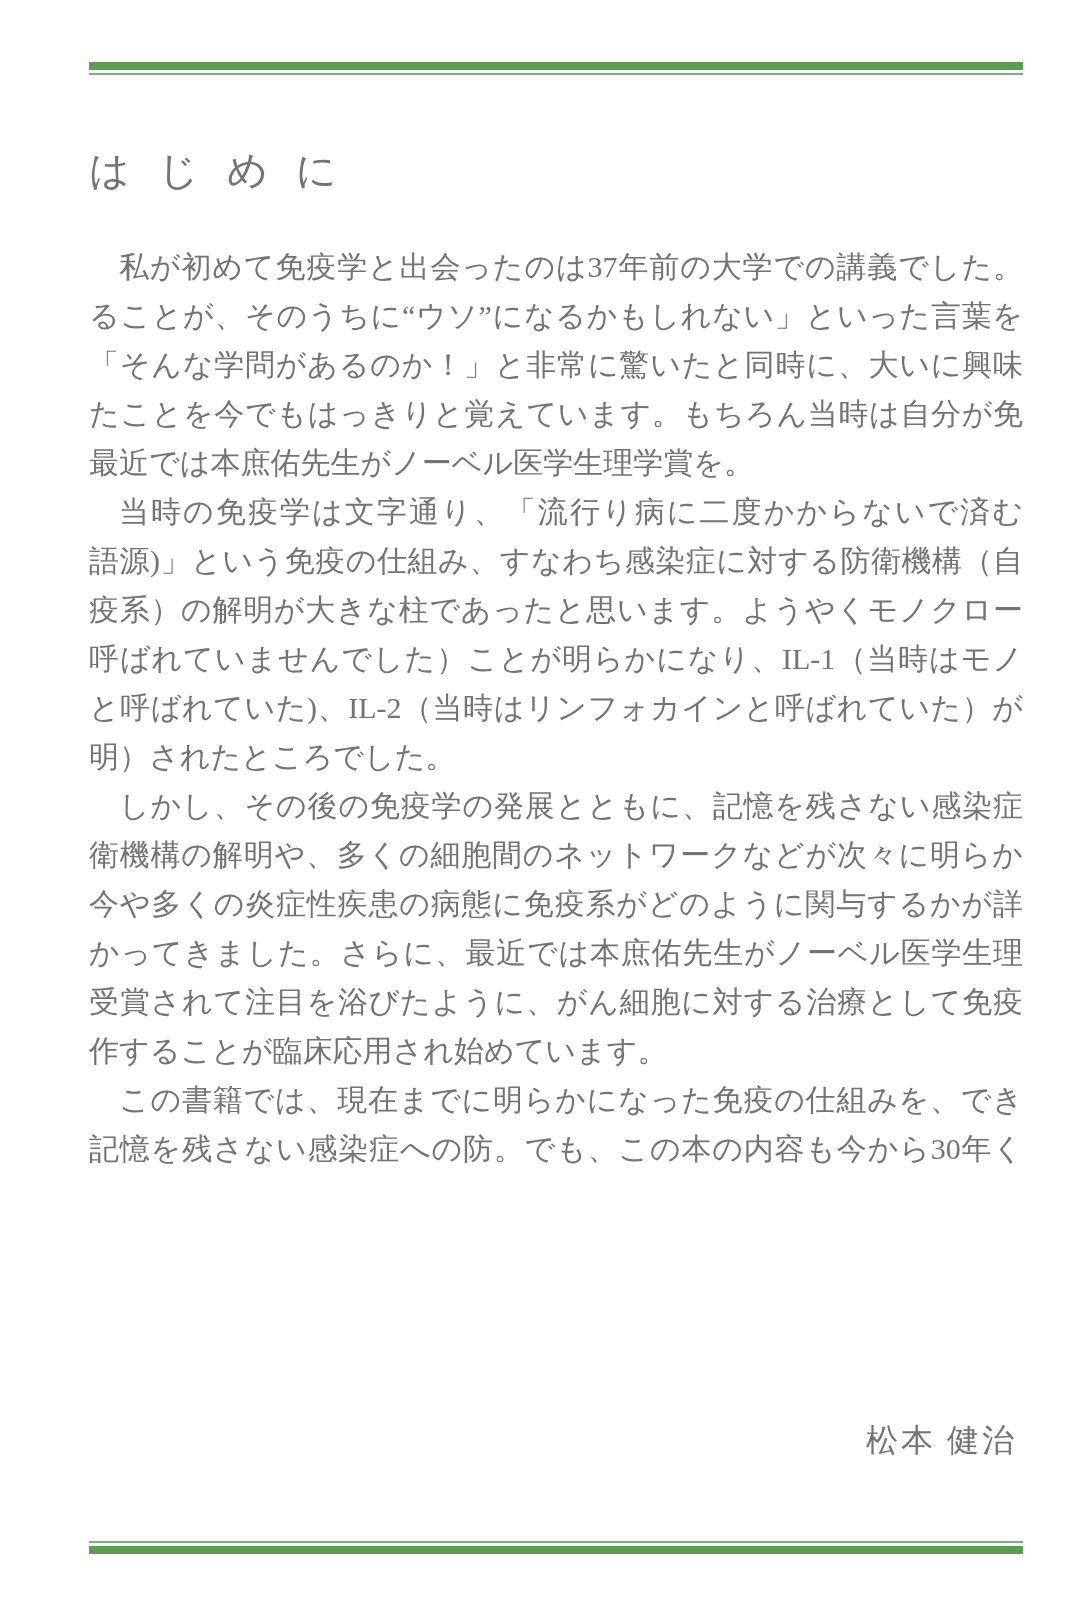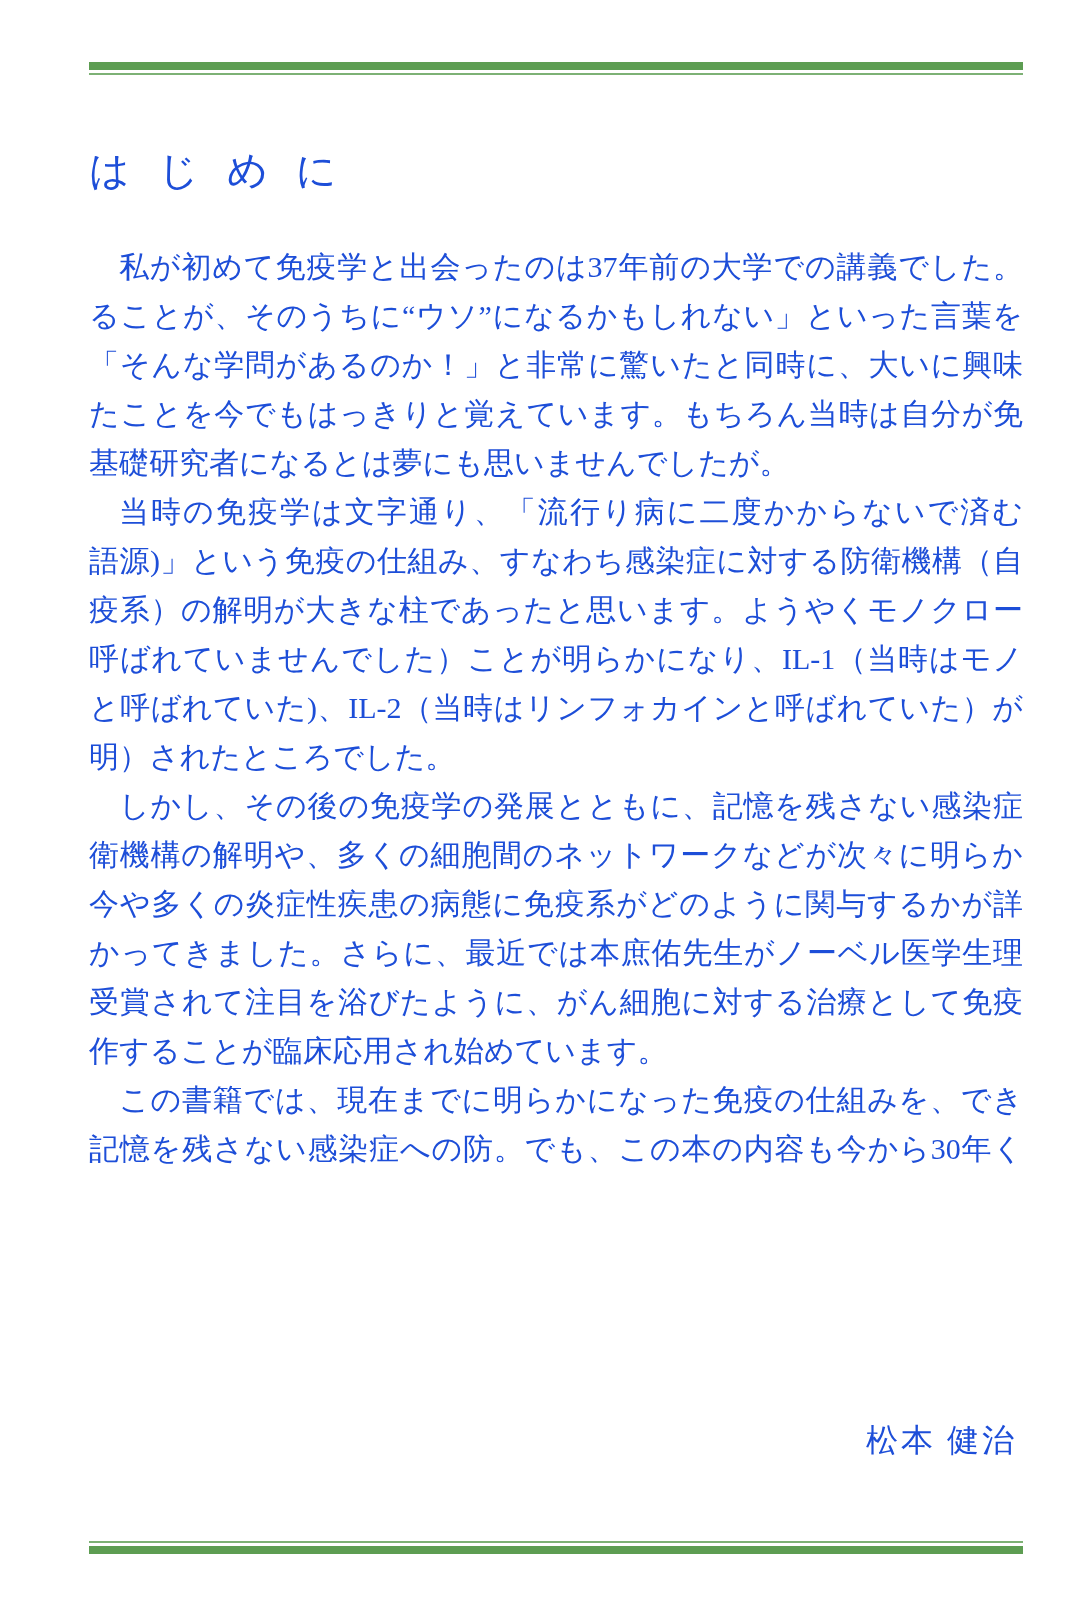--- a/index.html
+++ b/index.html
@@ -7,21 +7,21 @@
     padding: 0;
     background: #ffffff;
   }
   .page {
     position: relative;
     width: 1089px;
     height: 1600px;
     background: #ffffff;
     overflow: hidden;
     font-family: "Liberation Serif", "DejaVu Serif", serif;
-    color: #1d4ed8;
+    color: #737373;
   }
   
   .divider {
     position: absolute;
     left: 89px;
     width: 934px;
   }
   .divider .rule-thick {
     height: 8px;
     background: #5d9d52;
@@ -88,21 +88,21 @@
     <div class="rule-thin"></div>
   </div>
 
   <h1 class="heading" style="margin:0;">はじめに</h1>
 
   <div class="body-text">
       <div class="line first">私が初めて免疫学と出会ったのは37年前の大学での講義でした。講義</div>
       <div class="line">ることが、そのうちに“ウソ”になるかもしれない」といった言葉を聞いて、</div>
       <div class="line">「そんな学問があるのか！」と非常に驚いたと同時に、大いに興味がわい</div>
       <div class="line">たことを今でもはっきりと覚えています。もちろん当時は自分が免疫学の</div>
-      <div class="line last">基礎研究者になるとは夢にも思いませんでしたが。</div>
+      <div class="line last">最近では本庶佑先生がノーベル医学生理学賞を。</div>
       <div class="line first">当時の免疫学は文字通り、「流行り病に二度かからないで済む（免疫の</div>
       <div class="line">語源)」という免疫の仕組み、すなわち感染症に対する防衛機構（自然免</div>
       <div class="line">疫系）の解明が大きな柱であったと思います。ようやくモノクローナル抗</div>
       <div class="line">呼ばれていませんでした）ことが明らかになり、IL-1（当時はモノカイン</div>
       <div class="line">と呼ばれていた)、IL-2（当時はリンフォカインと呼ばれていた）が同定（証</div>
       <div class="line last">明）されたところでした。</div>
       <div class="line first">しかし、その後の免疫学の発展とともに、記憶を残さない感染症への防</div>
       <div class="line">衛機構の解明や、多くの細胞間のネットワークなどが次々に明らかにされ、</div>
       <div class="line">今や多くの炎症性疾患の病態に免疫系がどのように関与するかが詳細に分</div>
       <div class="line">かってきました。さらに、最近では本庶佑先生がノーベル医学生理学賞を</div>

